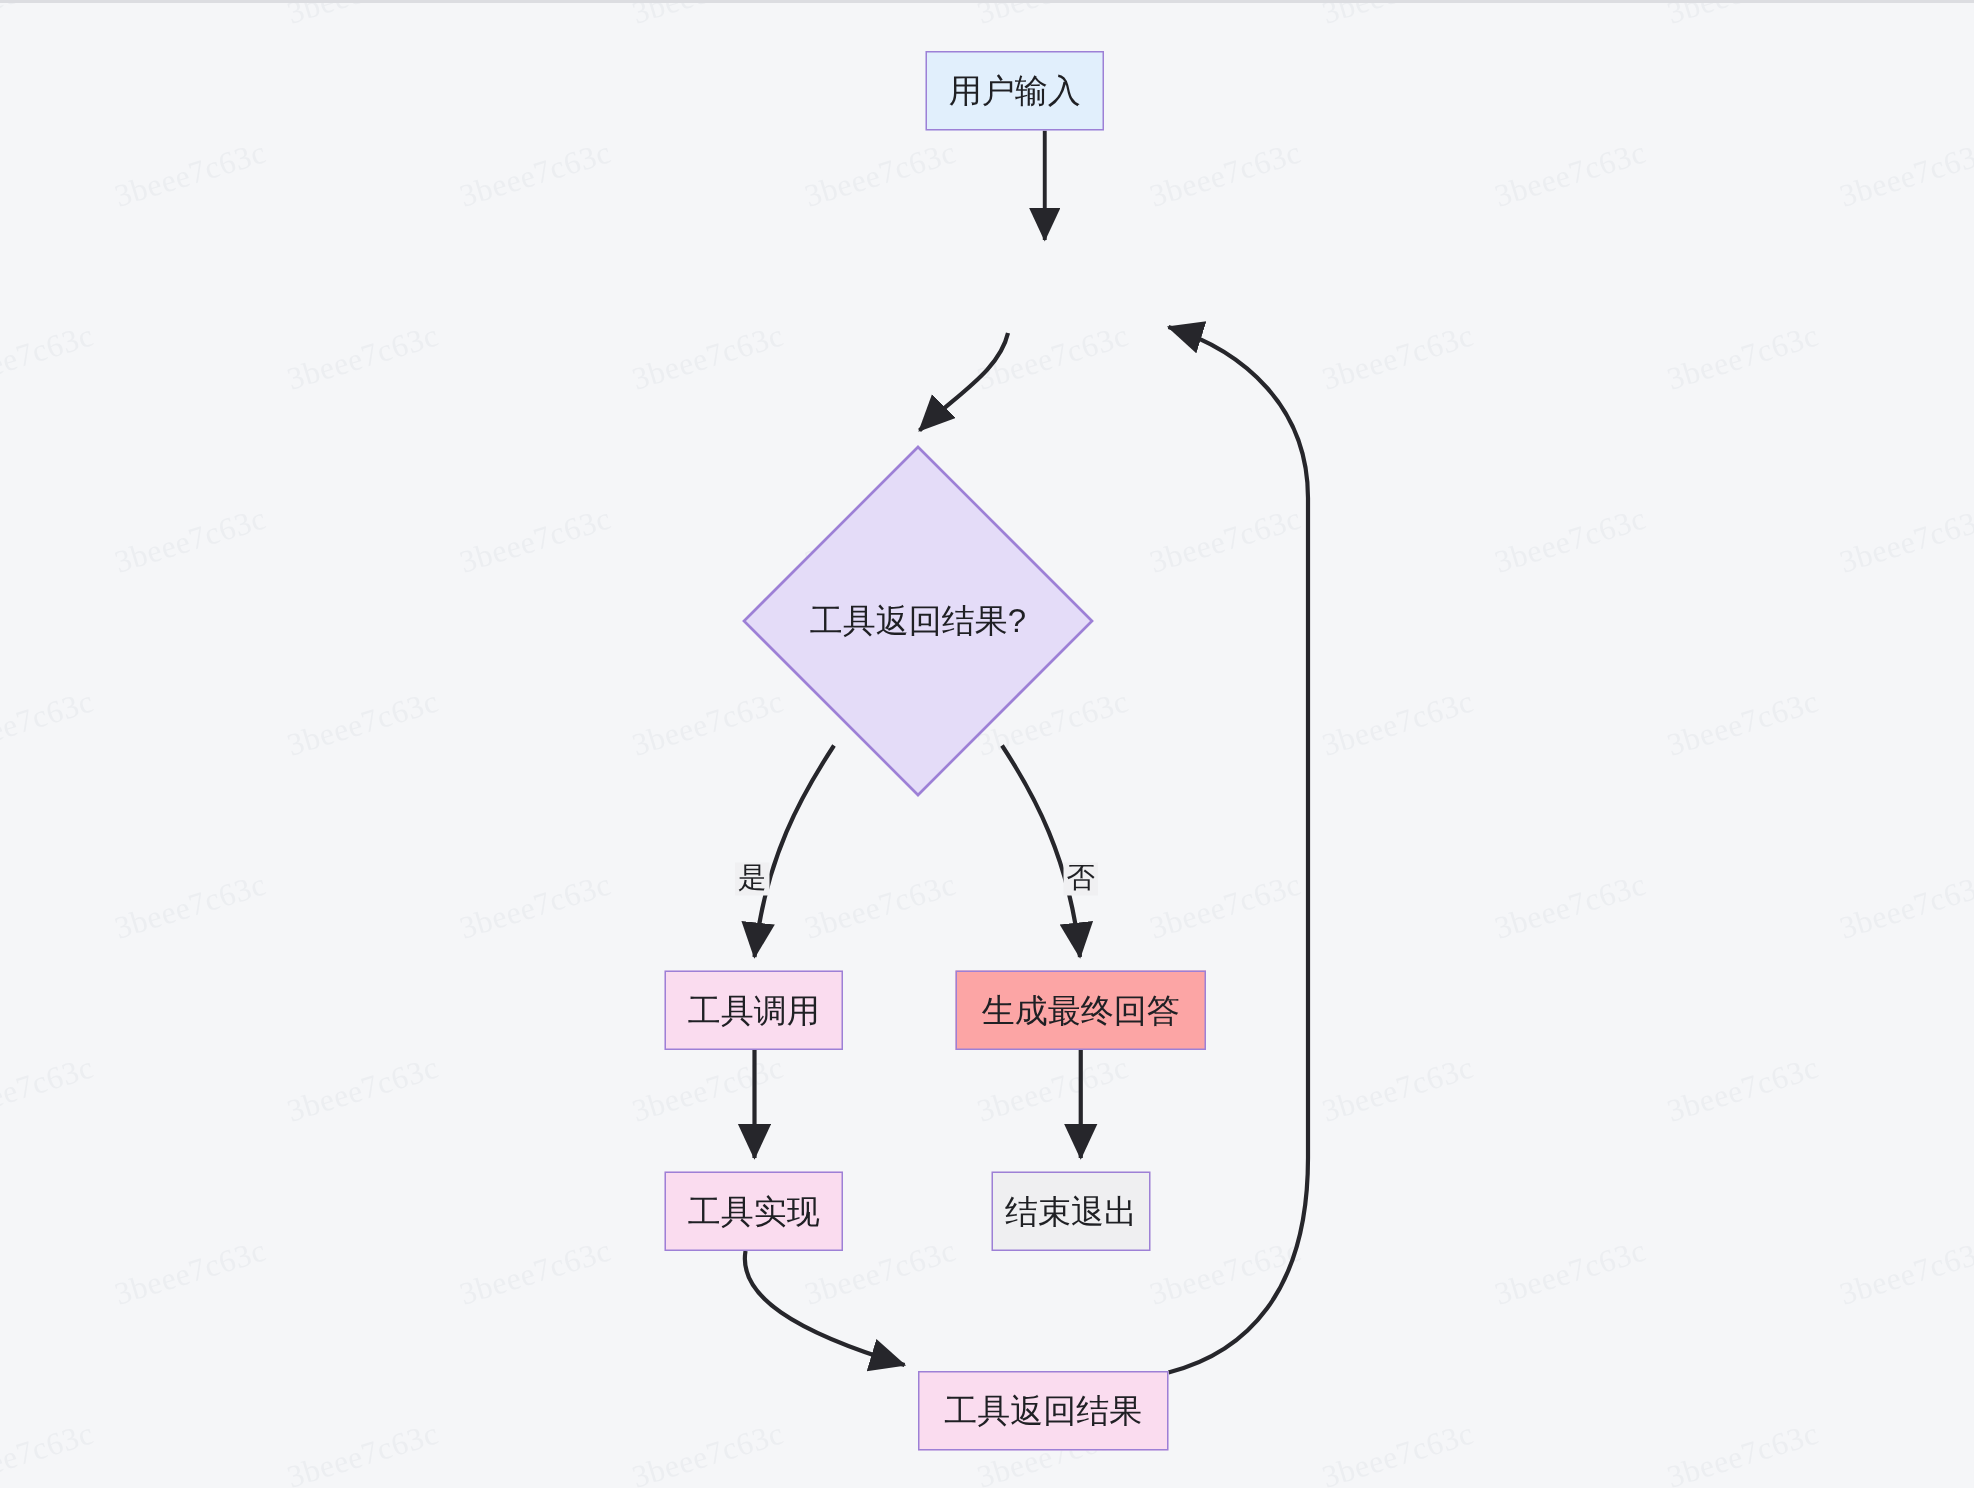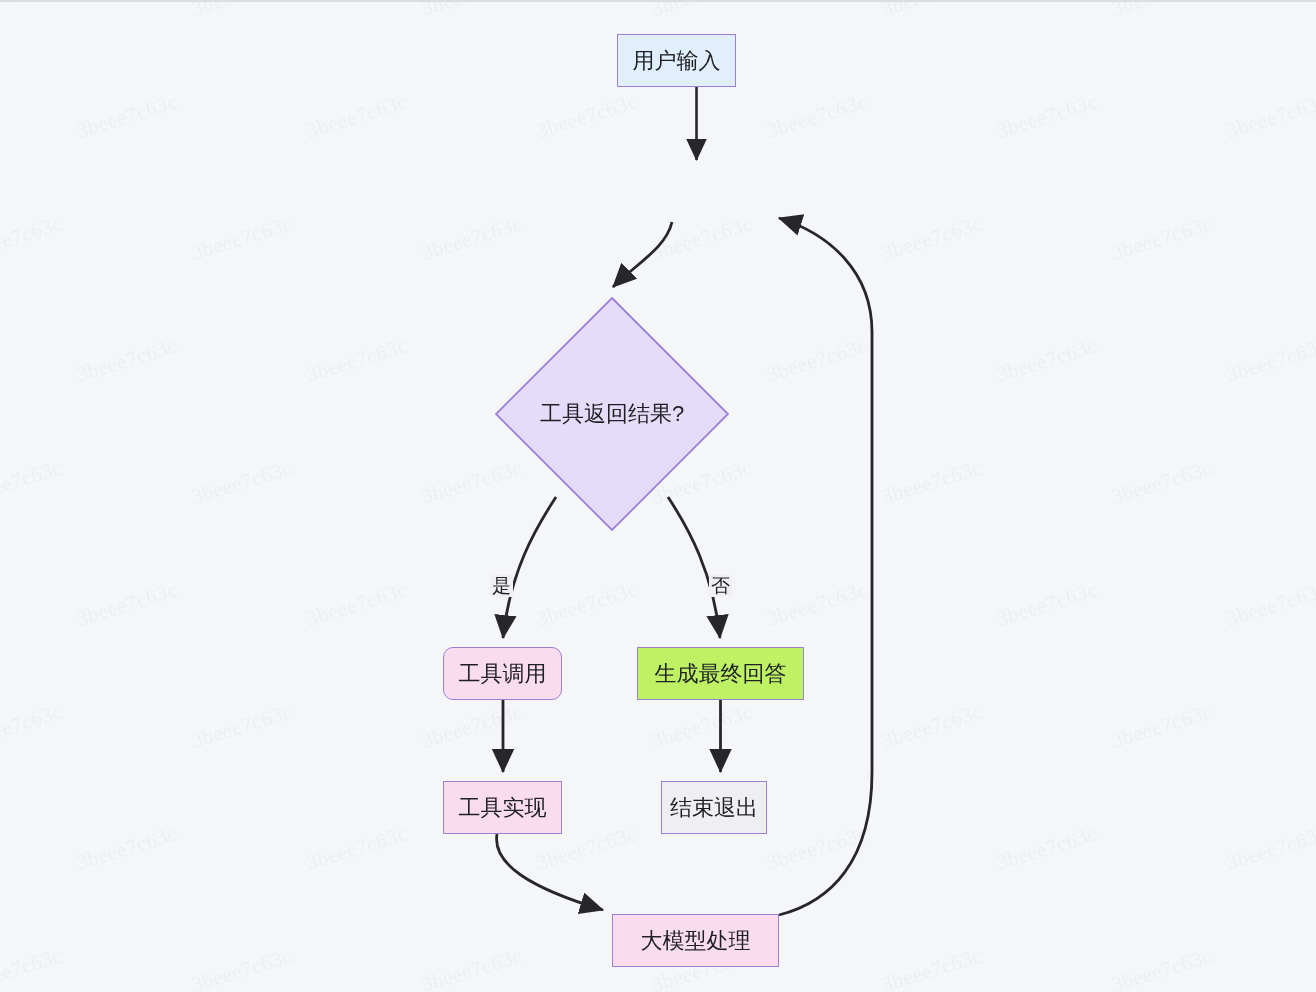--- a/index.html
+++ b/index.html
@@ -175,36 +175,36 @@
   </div>
 
 
   <div class="diamond" style="left:494px;top:294px;width:236px;height:236px;">
     <svg width="236" height="236" viewBox="0 0 236 236" style="display:block;">
       <polygon points="118,2 234,118 118,234 2,118" fill="#e4dcf8" stroke="#9d80d6" stroke-width="1.8"></polygon>
     </svg>
     <span class="dlabel">工具返回结果?</span>
   </div>
 
-  <div class="node" style="left:443px;top:645px;width:119px;height:53px;background:#fadcef;border-radius:10px;">
+  <div class="node" style="left:443px;top:645px;width:119px;height:53px;background:#fadcef;">
     <span class="label">工具调用</span>
   </div>
 
-  <div class="node" style="left:637px;top:645px;width:167px;height:53px;background:#bef264;">
+  <div class="node" style="left:637px;top:645px;width:167px;height:53px;background:#fca5a5;">
     <span class="label">生成最终回答</span>
   </div>
 
   <div class="node" style="left:443px;top:779px;width:119px;height:53px;background:#fadcef;">
     <span class="label">工具实现</span>
   </div>
 
   <div class="node" style="left:661px;top:779px;width:106px;height:53px;background:#efeff1;">
     <span class="label">结束退出</span>
   </div>
 
   <div class="node" style="left:612px;top:912px;width:167px;height:53px;background:#fadcef;">
-    <span class="label">大模型处理</span>
+    <span class="label">工具返回结果</span>
   </div>
 
   <span class="edge-label" style="left:490px;top:573px;">是</span>
   <span class="edge-label" style="left:709px;top:573px;">否</span>
 
 </div>
 
 </body></html>

